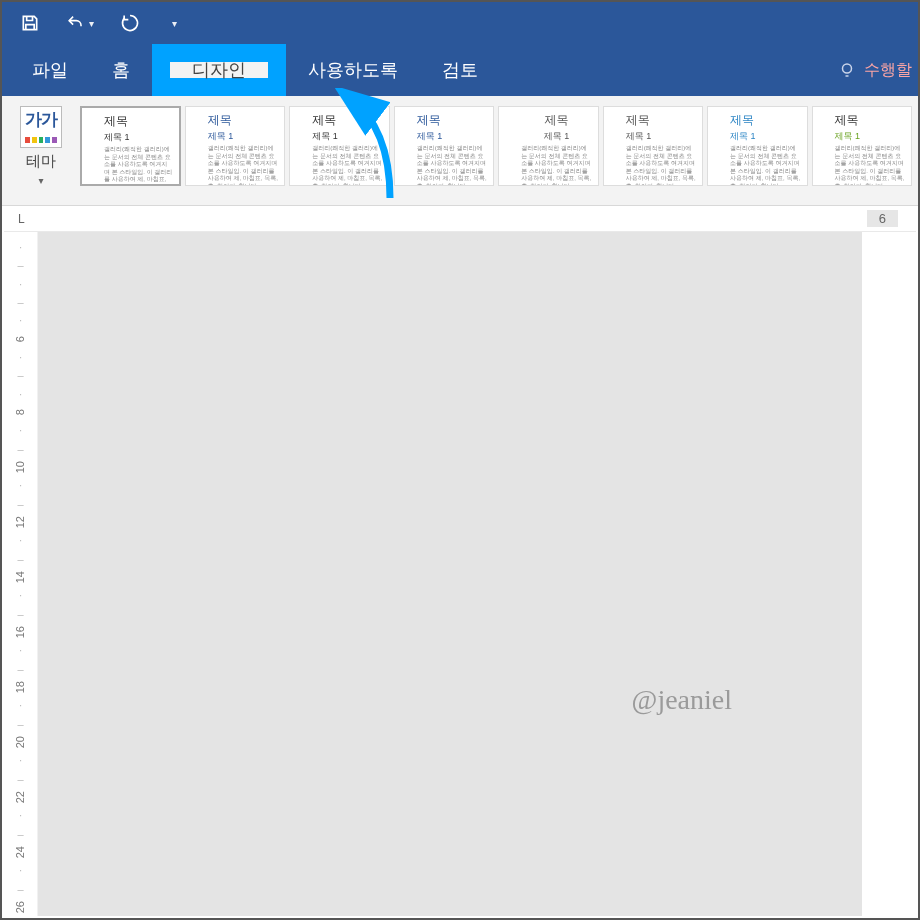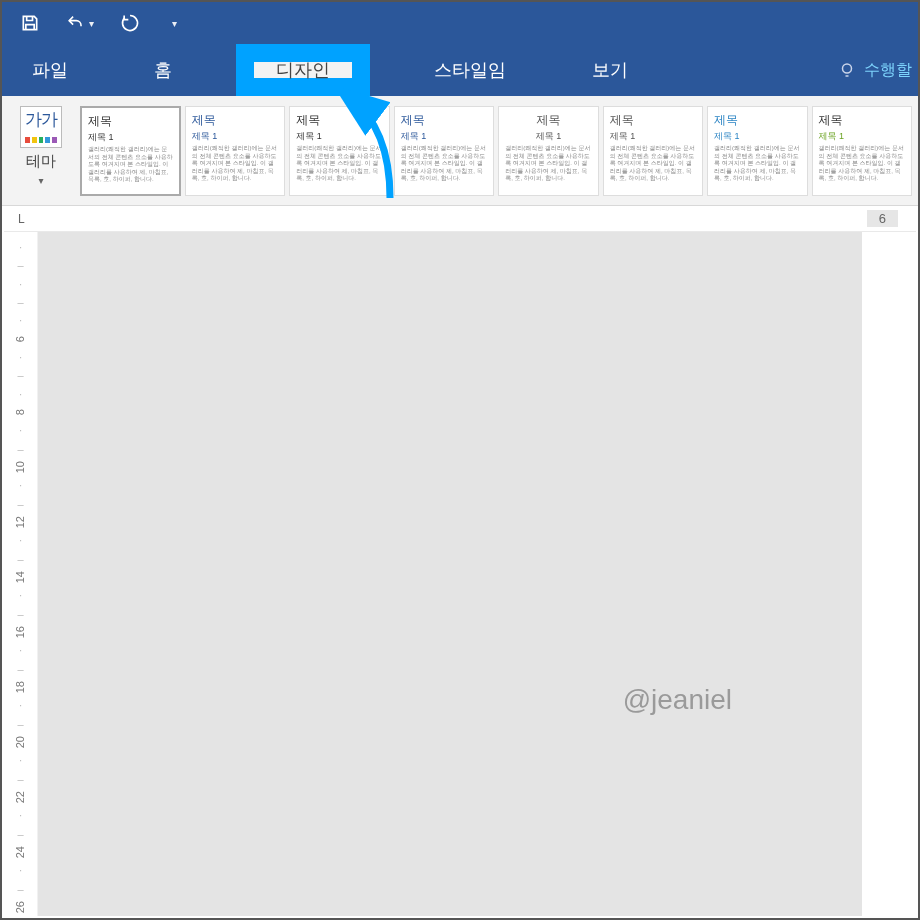--- a/index.html
+++ b/index.html
@@ -6,40 +6,40 @@
   html, body { width: 920px; height: 920px; font-family: "Malgun Gothic", "Segoe UI", sans-serif; overflow: hidden; background:#fff; }
   .frame { width:920px; height:920px; border:2px solid #555; position:relative; background:#fff; }
 
   
   .qat { height:42px; background:#2b579a; display:flex; align-items:center; padding-left:14px; gap:22px; }
   .qat .iconbtn { width:28px; height:28px; display:flex; align-items:center; justify-content:center; color:#fff; cursor:pointer; }
   .qat .iconbtn svg { width:20px; height:20px; stroke:#fff; fill:none; stroke-width:2; }
   .qat .dd { font-size:10px; color:#fff; opacity:.9; cursor:pointer; }
 
   
-  .tabs { height:52px; background:#2b579a; display:flex; align-items:stretch; padding-left:8px; color:#fff;gap:42px; }
+  .tabs { height:52px; background:#2b579a; display:flex; align-items:stretch; padding-left:8px; color:#fff; }
   .tab { padding:0 22px; display:flex; align-items:center; font-size:18px; cursor:pointer; white-space:nowrap; }
   .tab.active-wrap { padding:0; }
   .tab-highlight { background:#00a2ff; padding:18px; display:flex; align-items:stretch; height:100%; }
   .tab-highlight .inner { background:#f3f3f3; color:#444; display:flex; align-items:center; padding:0 22px; font-size:18px; }
-  .tell { margin-left:auto; display:flex; align-items:center; gap:8px; padding:0 6px 0 16px; color:#7dd3fc; font-size:16px; }
+  .tell { margin-left:auto; display:flex; align-items:center; gap:8px; padding:0 6px 0 16px; color:#fca5a5; font-size:16px; }
   .tell svg { width:18px; height:18px; stroke:#c9d4ea; fill:none; stroke-width:2; }
 
   
   .ribbon { height:110px; background:#f3f3f3; border-bottom:1px solid #d8d8d8; display:flex; align-items:flex-start; padding:10px 6px 6px 10px; gap:10px; overflow:hidden; }
   .theme-group { width:58px; display:flex; flex-direction:column; align-items:center; gap:4px; cursor:pointer; }
   .theme-thumb { width:42px; height:42px; border:1px solid #bbb; background:#fff; display:flex; flex-direction:column; justify-content:space-between; padding:4px 4px 4px 4px; }
-  .theme-thumb .kk { font-size:17px; color:#2b579a; font-weight:normal; line-height:1; letter-spacing:-1px; }
+  .theme-thumb .kk { font-size:17px; color:#2b579a; font-weight:bold; line-height:1; letter-spacing:-1px; }
   .theme-thumb .bars { display:flex; gap:2px; }
   .theme-thumb .bars span { width:6px; height:6px; }
   .theme-label { font-size:15px; color:#444; }
   .theme-dd { font-size:10px; color:#666; }
 
   .style-gallery { flex:1; display:flex; gap:4px; overflow:hidden; }
-  .style-item { width:116px; height:90px; border:1px solid #ddd; background:#fff; padding:6px 6px 4px 6px; font-size:8px; color:#555; line-height:1.25; cursor:pointer; overflow:hidden; position:relative; }
+  .style-item { width:116px; height:80px; border:1px solid #ddd; background:#fff; padding:6px 6px 4px 22px; font-size:8px; color:#555; line-height:1.25; cursor:pointer; overflow:hidden; position:relative; }
   .style-item.sel { border:2px solid #aaa; }
   .style-item .title { font-size:12px; }
   .style-item .sub { font-size:9px; margin-top:3px; }
   .style-item .body { font-size:6px; color:#888; margin-top:3px; word-break:break-all; }
 
   
   .arrow { position:absolute; left:328px; top:86px; pointer-events:none; }
   .arrow svg { width:80px; height:120px; }
 
   
@@ -48,21 +48,21 @@
   .hruler .L { position:absolute; left:14px; top:4px; font-size:12px; color:#666; }
   .hruler .rnum { position:absolute; right:18px; top:2px; background:#e6e6e6; padding:1px 12px; font-size:13px; color:#666; }
   .docbody { position:absolute; left:0; right:0; top:24px; bottom:0; display:flex; }
   .vruler { width:34px; background:#fff; border-right:1px solid #f1f1f1; display:flex; flex-direction:column; align-items:center; padding-top:6px; gap:0; }
   .vruler .tick { height:23px; font-size:11px; color:#777; display:flex; align-items:center; transform:rotate(0deg); }
   .vruler .tick.num { }
   .vruler .tick.dash { color:#bbb; }
   .page-area { flex:1; background:#e4e4e4; position:relative; }
   .rightmargin { width:54px; background:#fff; }
 
-  .watermark { position:absolute; right:130px; bottom:200px; font-size:28px; color:#9a9a9a; font-family:Liberation Sans, sans-serif; }
+  .watermark { position:absolute; right:130px; bottom:200px; font-size:28px; color:#9a9a9a; font-family:Liberation Serif, serif; }
 </style>
 </head>
 <body>
 
 <div class="frame">
 
   <div class="qat">
     <div class="iconbtn">
       <svg viewBox="0 0 24 24">
           <path d="M4 4h13l3 3v13H4z"></path>
@@ -87,22 +87,22 @@
   </div>
 
   <div class="tabs">
     <div class="tab">파일</div>
     <div class="tab">홈</div>
     <div class="tab active-wrap">
       <div class="tab-highlight">
         <div class="inner">디자인</div>
       </div>
     </div>
-    <div class="tab">스타일임</div>
-    <div class="tab">보기</div>
+    <div class="tab">사용하도록</div>
+    <div class="tab">검토</div>
     <div class="tell">
       <svg viewBox="0 0 24 24">
           <circle cx="12" cy="10" r="6"></circle>
           <path d="M10 20h4"></path>
         </svg>
       <span>수행할</span>
     </div>
   </div>
 
   <div class="ribbon">

